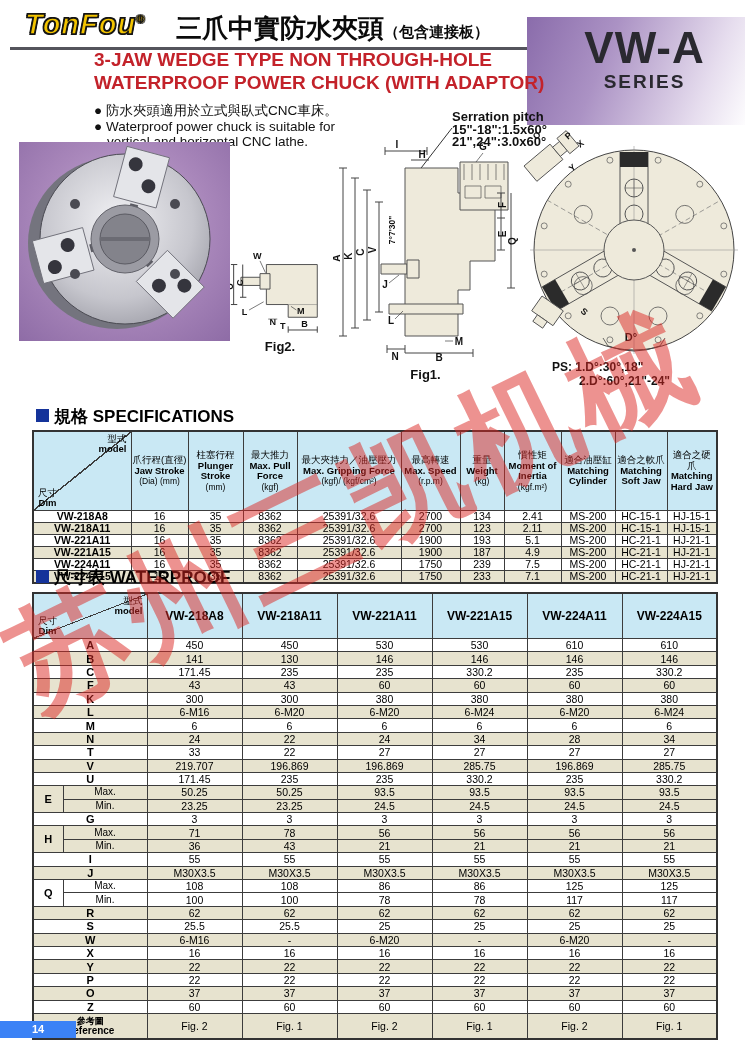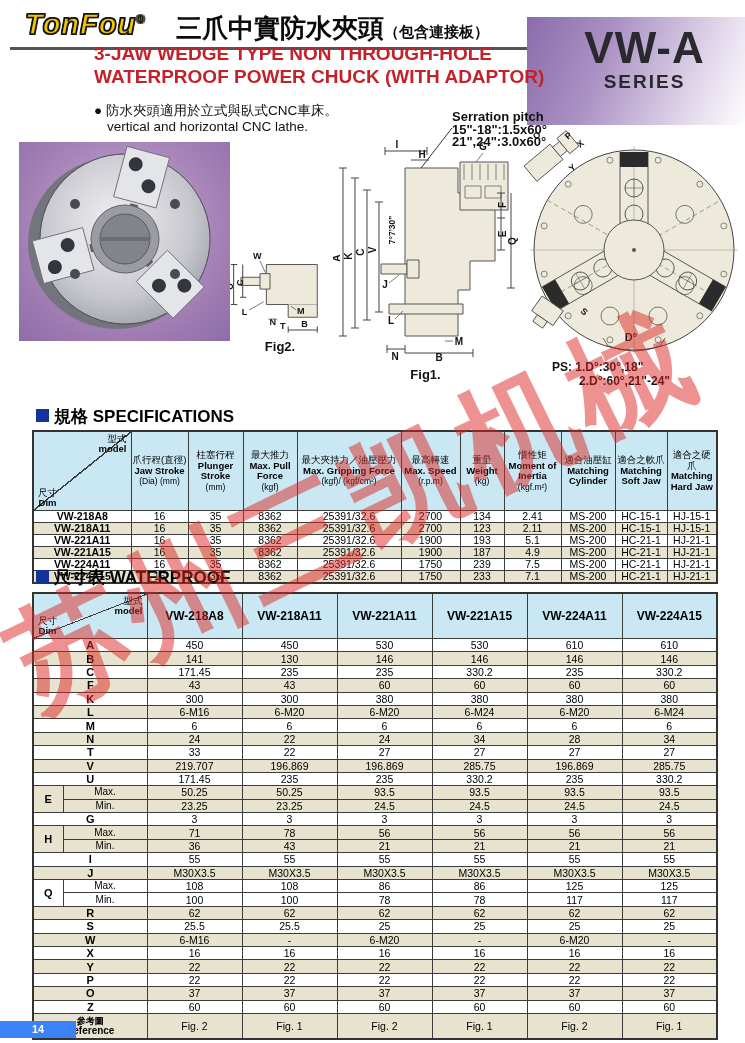--- a/index.html
+++ b/index.html
@@ -13,21 +13,21 @@
         text-shadow:1px 1px 0 #141414,-1px 1px 0 #141414,1px -1px 0 #141414,-1px -1px 0 #141414;}
   .logo-r{font-size:11px;vertical-align:super;-webkit-text-stroke:0.5px #141414;}
   .title-zh{left:176px;top:11px;font-size:26px;font-weight:800;color:#0a0a0a;white-space:nowrap;}
   .title-paren{font-size:15px;font-weight:600;}
   .rule{left:10px;top:47px;width:517px;height:3px;background:#54545c;}
   .series-box{left:527px;top:17px;width:211px;height:108px;
         background:linear-gradient(112deg,#8a6cab 0%,#ab92c4 35%,#e6ddee 78%,#ffffff 100%);padding-left:12px;}
   .series-name{margin-top:8px;text-align:center;font-size:44px;line-height:46px;font-weight:bold;
         color:#2a2930;letter-spacing:1px;}
   .series-sub{text-align:center;font-size:19px;font-weight:bold;color:#2a2930;letter-spacing:2px;}
-  .red-title{left:94px;top:42px;font-size:19px;font-weight:bold;color:#c3222a;line-height:23px;white-space:nowrap;}
+  .red-title{left:94px;top:48px;font-size:19px;font-weight:bold;color:#c3222a;line-height:23px;white-space:nowrap;}
   .bullet1{left:94px;top:102px;font-size:13.5px;color:#111;white-space:nowrap;}
   .bullet2{left:94px;top:119px;font-size:13.5px;color:#111;line-height:15px;white-space:nowrap;}
   .bullet2 .cont{display:block;padding-left:13px;}
   .serration{left:452px;top:111px;font-size:13px;font-weight:bold;line-height:12.5px;color:#111;white-space:nowrap;}
 
   
   .photo{left:19px;top:142px;width:211px;height:199px;
         background:radial-gradient(circle at 50% 42%,#c7abd4 0%,#a886ba 55%,#8e6ca6 100%);}
   .fig2wrap{left:230px;top:250px;width:100px;}
   .fig1wrap{left:333px;top:138px;width:185px;}
@@ -90,20 +90,21 @@
   <div class="abs series-box">
     <div class="series-name">VW-A</div>
     <div class="series-sub">SERIES</div>
   </div>
   <div class="abs red-title">
     <div>3-JAW WEDGE TYPE NON THROUGH-HOLE</div>
     <div>WATERPROOF POWER CHUCK (WITH ADAPTOR)</div>
   </div>
   <div class="abs bullet1">● 防水夾頭適用於立式與臥式CNC車床。</div>
   <div class="abs bullet2">
+    <span>● Waterproof power chuck is suitable for</span>
     <span class="cont">vertical and horizontal CNC lathe.</span>
   </div>
   <div class="abs serration">
     <div>Serration pitch</div>
     <div>15"-18":1.5x60°</div>
     <div>21",24":3.0x60°</div>
   </div>
   <svg class="abs" style="left:408px;top:122px;" width="50" height="55">
     <line x1="44" y1="6" x2="10" y2="50" stroke="#333" stroke-width="1"></line>
   </svg>

